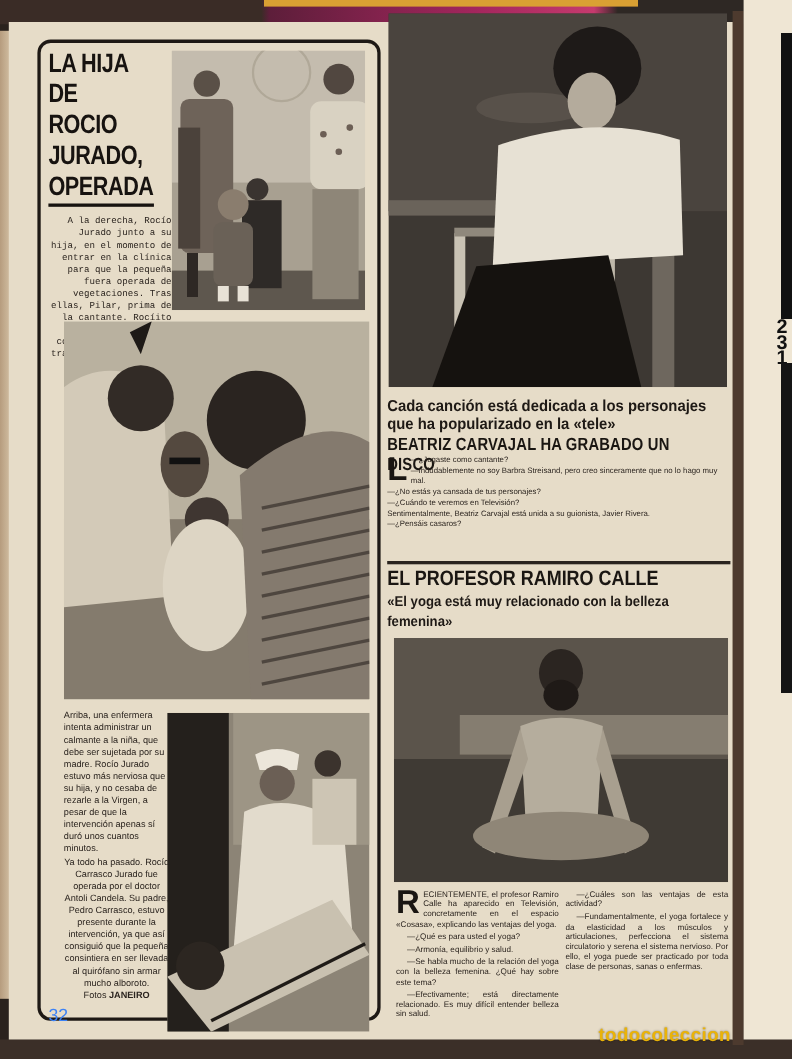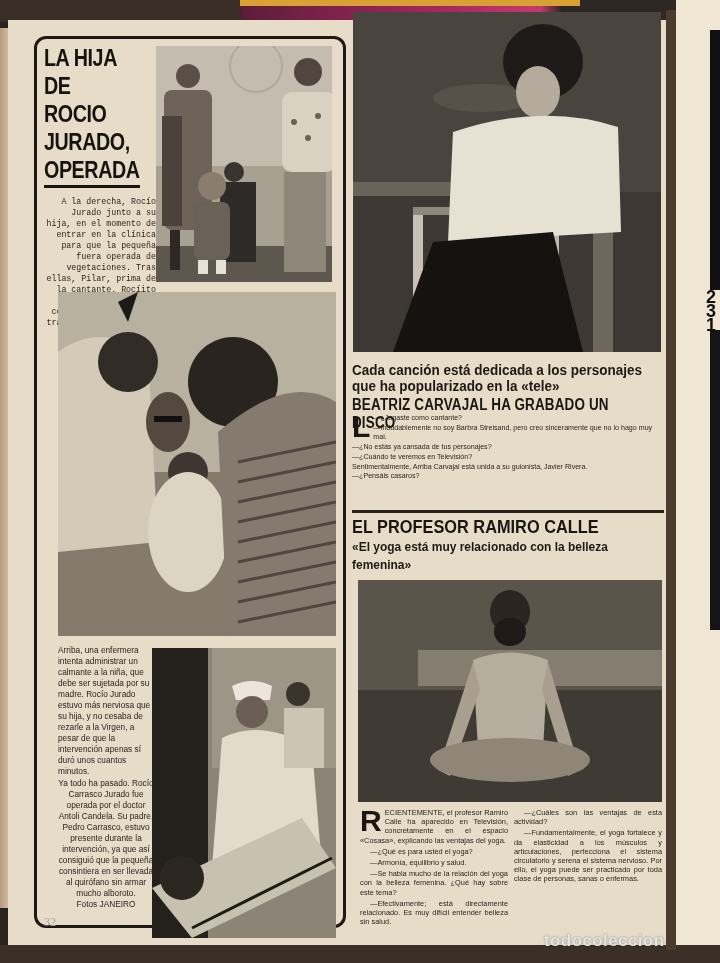--- a/index.html
+++ b/index.html
@@ -37,22 +37,22 @@
     font-size:24px; line-height:28px; color:#171310;
     letter-spacing:-0.5px; transform:scaleX(0.82); transform-origin:left top;
   }
   .headline .underl { border-bottom:3px solid #171310; display:inline-block; padding-bottom:1px; }
   .caption {
     font-size:8.3px; line-height:11px; color:#2b241f; text-align:right;
   }
   .cap1 { left:44px; top:196px; width:112px;font-family:Liberation Mono, monospace; }
   .cap2 { left:58px; top:645px; width:96px; text-align:left; }
   .cap3 { left:58px; top:778px; width:96px; text-align:center; }
-  .credit { font-weight:normal; }
-  .pagenum { left:44px; top:915px; font-size:12px; color:#a3a3a3; font-family:Liberation Serif, serif; }
+  .credit { font-weight:bold; }
+  .pagenum { left:44px; top:915px; font-size:16px; color:#3b82f6; font-family:Liberation Sans, sans-serif; }
 
   
   .photo { overflow:hidden; }
   .photo svg { display:block; }
   .ph1 { left:156px; top:46px; width:176px; height:236px; }
   .ph2 { left:58px; top:292px; width:278px; height:344px; }
   .ph3 { left:152px; top:648px; width:184px; height:290px; }
   .ph4 { left:353px; top:12px; width:308px; height:340px; }
   .ph5 { left:358px; top:580px; width:304px; height:222px; }
 
@@ -84,21 +84,21 @@
     transform:scaleX(0.92); transform-origin:left top;
   }
   .col {
     font-size:7.4px; line-height:9.2px; color:#2b241f; text-align:justify;
   }
   .colA { left:360px; top:808px; width:148px; }
   .colB { left:514px; top:808px; width:148px; }
   .col p { margin:0 0 2px 0; }
   .col .indent { text-indent:10px; }
   .watermark {
-    left:544px; top:931px; font-weight:bold; font-size:17px; color:#e5e5e5;
+    left:544px; top:931px; font-weight:bold; font-size:17px; color:#eab308;
     letter-spacing:0.4px; text-shadow:0 0 2px rgba(0,0,0,0.45);
   }
   .body1 p { margin:0; }
 </style>
 </head>
 <body>
 
 <div class="abs topstrip">
     <div class="orange"></div>
   </div>
@@ -234,21 +234,21 @@
 
 <div class="abs subhead">Cada canción está dedicada a los personajes que ha popularizado en la «tele»</div>
 <div class="abs head2">BEATRIZ CARVAJAL HA GRABADO UN DISCO</div>
 
 <div class="abs body1">
   <span class="dropcap">L</span>
   <p>—¿Jugaste como cantante?</p>
   <p>—Indudablemente no soy Barbra Streisand, pero creo sinceramente que no lo hago muy mal.</p>
   <p>—¿No estás ya cansada de tus personajes?</p>
   <p>—¿Cuándo te veremos en Televisión?</p>
-  <p>Sentimentalmente, Arriba Carvajal está unida a su guionista, Javier Rivera.</p>
+  <p>Sentimentalmente, Beatriz Carvajal está unida a su guionista, Javier Rivera.</p>
   <p>—¿Pensáis casaros?</p>
 </div>
 
 <div class="abs rule"></div>
 
 <div class="abs head3">EL PROFESOR RAMIRO CALLE</div>
 <div class="abs head3sub">«El yoga está muy relacionado con la belleza femenina»</div>
 
 <div class="abs photo ph5">
   <svg width="304" height="222" viewBox="0 0 304 222">

